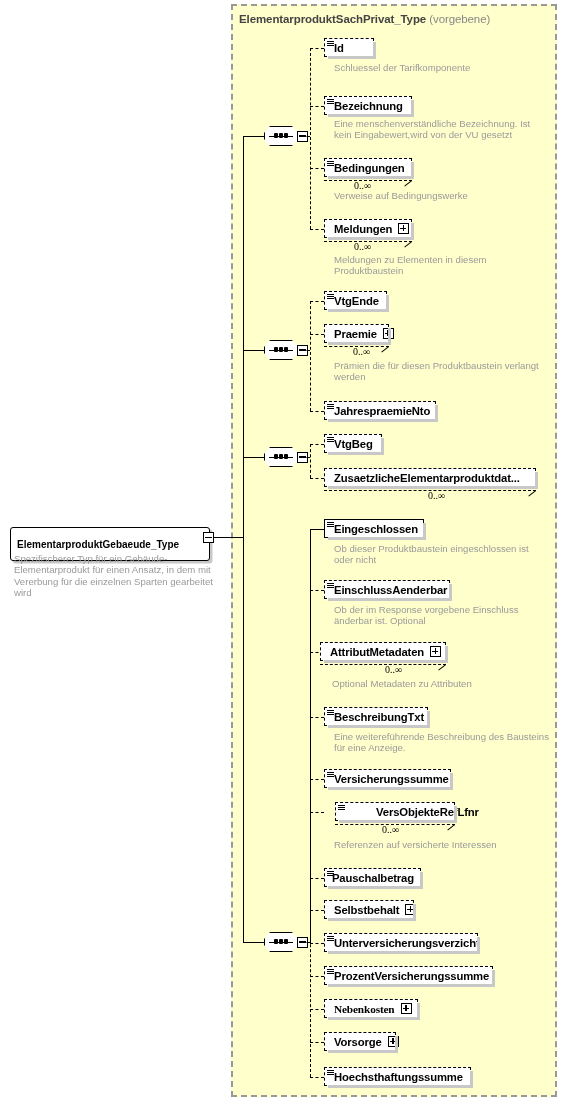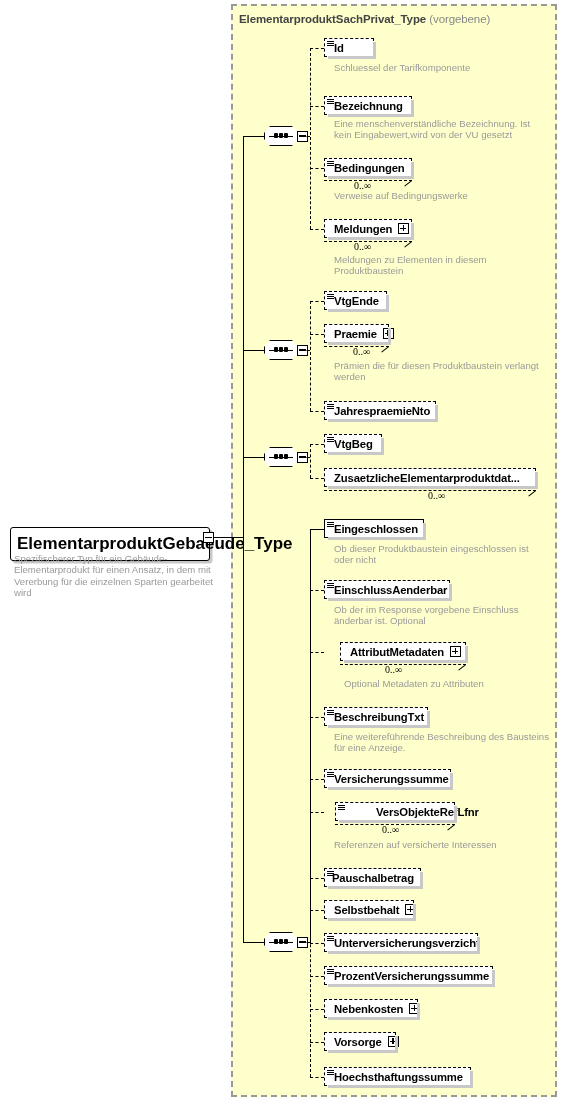--- a/index.html
+++ b/index.html
@@ -22,21 +22,21 @@
     letter-spacing:-0.1px;
   }
   #ext-title .tname{font-weight:bold;color:#444444;}
   #ext-title .kind{color:#888888;font-weight:normal;}
 
   
   .typebox{
     position:absolute;box-sizing:border-box;
     background:#ffffff;border:1.5px solid #000000;
     border-radius:3px;
-    font-size:17px;font-weight:bold;color:#000000;
+    font-size:10px;font-weight:bold;color:#000000;
     white-space:nowrap;display:flex;align-items:center;
     padding:16px 6px;
     box-shadow:2.5px 2.5px 0 0 #c8c8c8;
   }
   #root-type{left:10px;top:527px;width:200px;height:21px;}
   #root-desc{
     position:absolute;left:14px;top:553px;width:205px;
     font-size:9.6px;color:#9a9a9a;line-height:11.3px;
   }
 
@@ -353,31 +353,31 @@
       <i></i>
       <i></i>
     </span>
   <span>EinschlussAenderbar</span>
   <span class="shadow"></span>
   <span class="shadow-r"></span>
 </div>
 <div class="anno" style="left:334px;top:604px;width:215px;">Ob der im Response vorgebene Einschluss änderbar ist. Optional</div>
 
 <div class="dln-h" style="left:310px;top:652px;width:14px;"></div>
-<div class="elem opt rep" style="left:340px;top:642px;width:126px;">
+<div class="elem opt rep" style="left:320px;top:642px;width:126px;">
   <span>AttributMetadaten</span>
   <span class="plus">
       <i class="bar-h"></i>
       <i class="bar-v"></i>
     </span>
   <span class="shadow"></span>
   <span class="shadow-r"></span>
 </div>
 <div class="occ" style="left:385px;top:664px;">0..∞</div>
-<div class="anno" style="left:344px;top:678px;width:215px;">Optional Metadaten zu Attributen</div>
+<div class="anno" style="left:332px;top:678px;width:215px;">Optional Metadaten zu Attributen</div>
 
 <div class="dln-h" style="left:310px;top:717px;width:14px;"></div>
 <div class="elem opt" style="left:324px;top:707px;width:104px;">
   <span class="sc">
       <i></i>
       <i></i>
       <i></i>
     </span>
   <span>BeschreibungTxt</span>
   <span class="shadow"></span>
@@ -452,21 +452,21 @@
       <i></i>
       <i></i>
       <i></i>
     </span>
   <span>ProzentVersicherungssumme</span>
   <span class="shadow"></span>
   <span class="shadow-r"></span>
 </div>
 
 <div class="dln-h" style="left:310px;top:1009px;width:14px;"></div>
-<div class="elem opt" style="left:324px;top:999px;width:94px;">
+<div class="elem opt" style="left:324px;top:999px;width:94px;font-family:Liberation Serif, serif;">
   <span>Nebenkosten</span>
   <span class="plus">
       <i class="bar-h"></i>
       <i class="bar-v"></i>
     </span>
   <span class="shadow"></span>
   <span class="shadow-r"></span>
 </div>
 
 <div class="dln-h" style="left:310px;top:1042px;width:14px;"></div>

